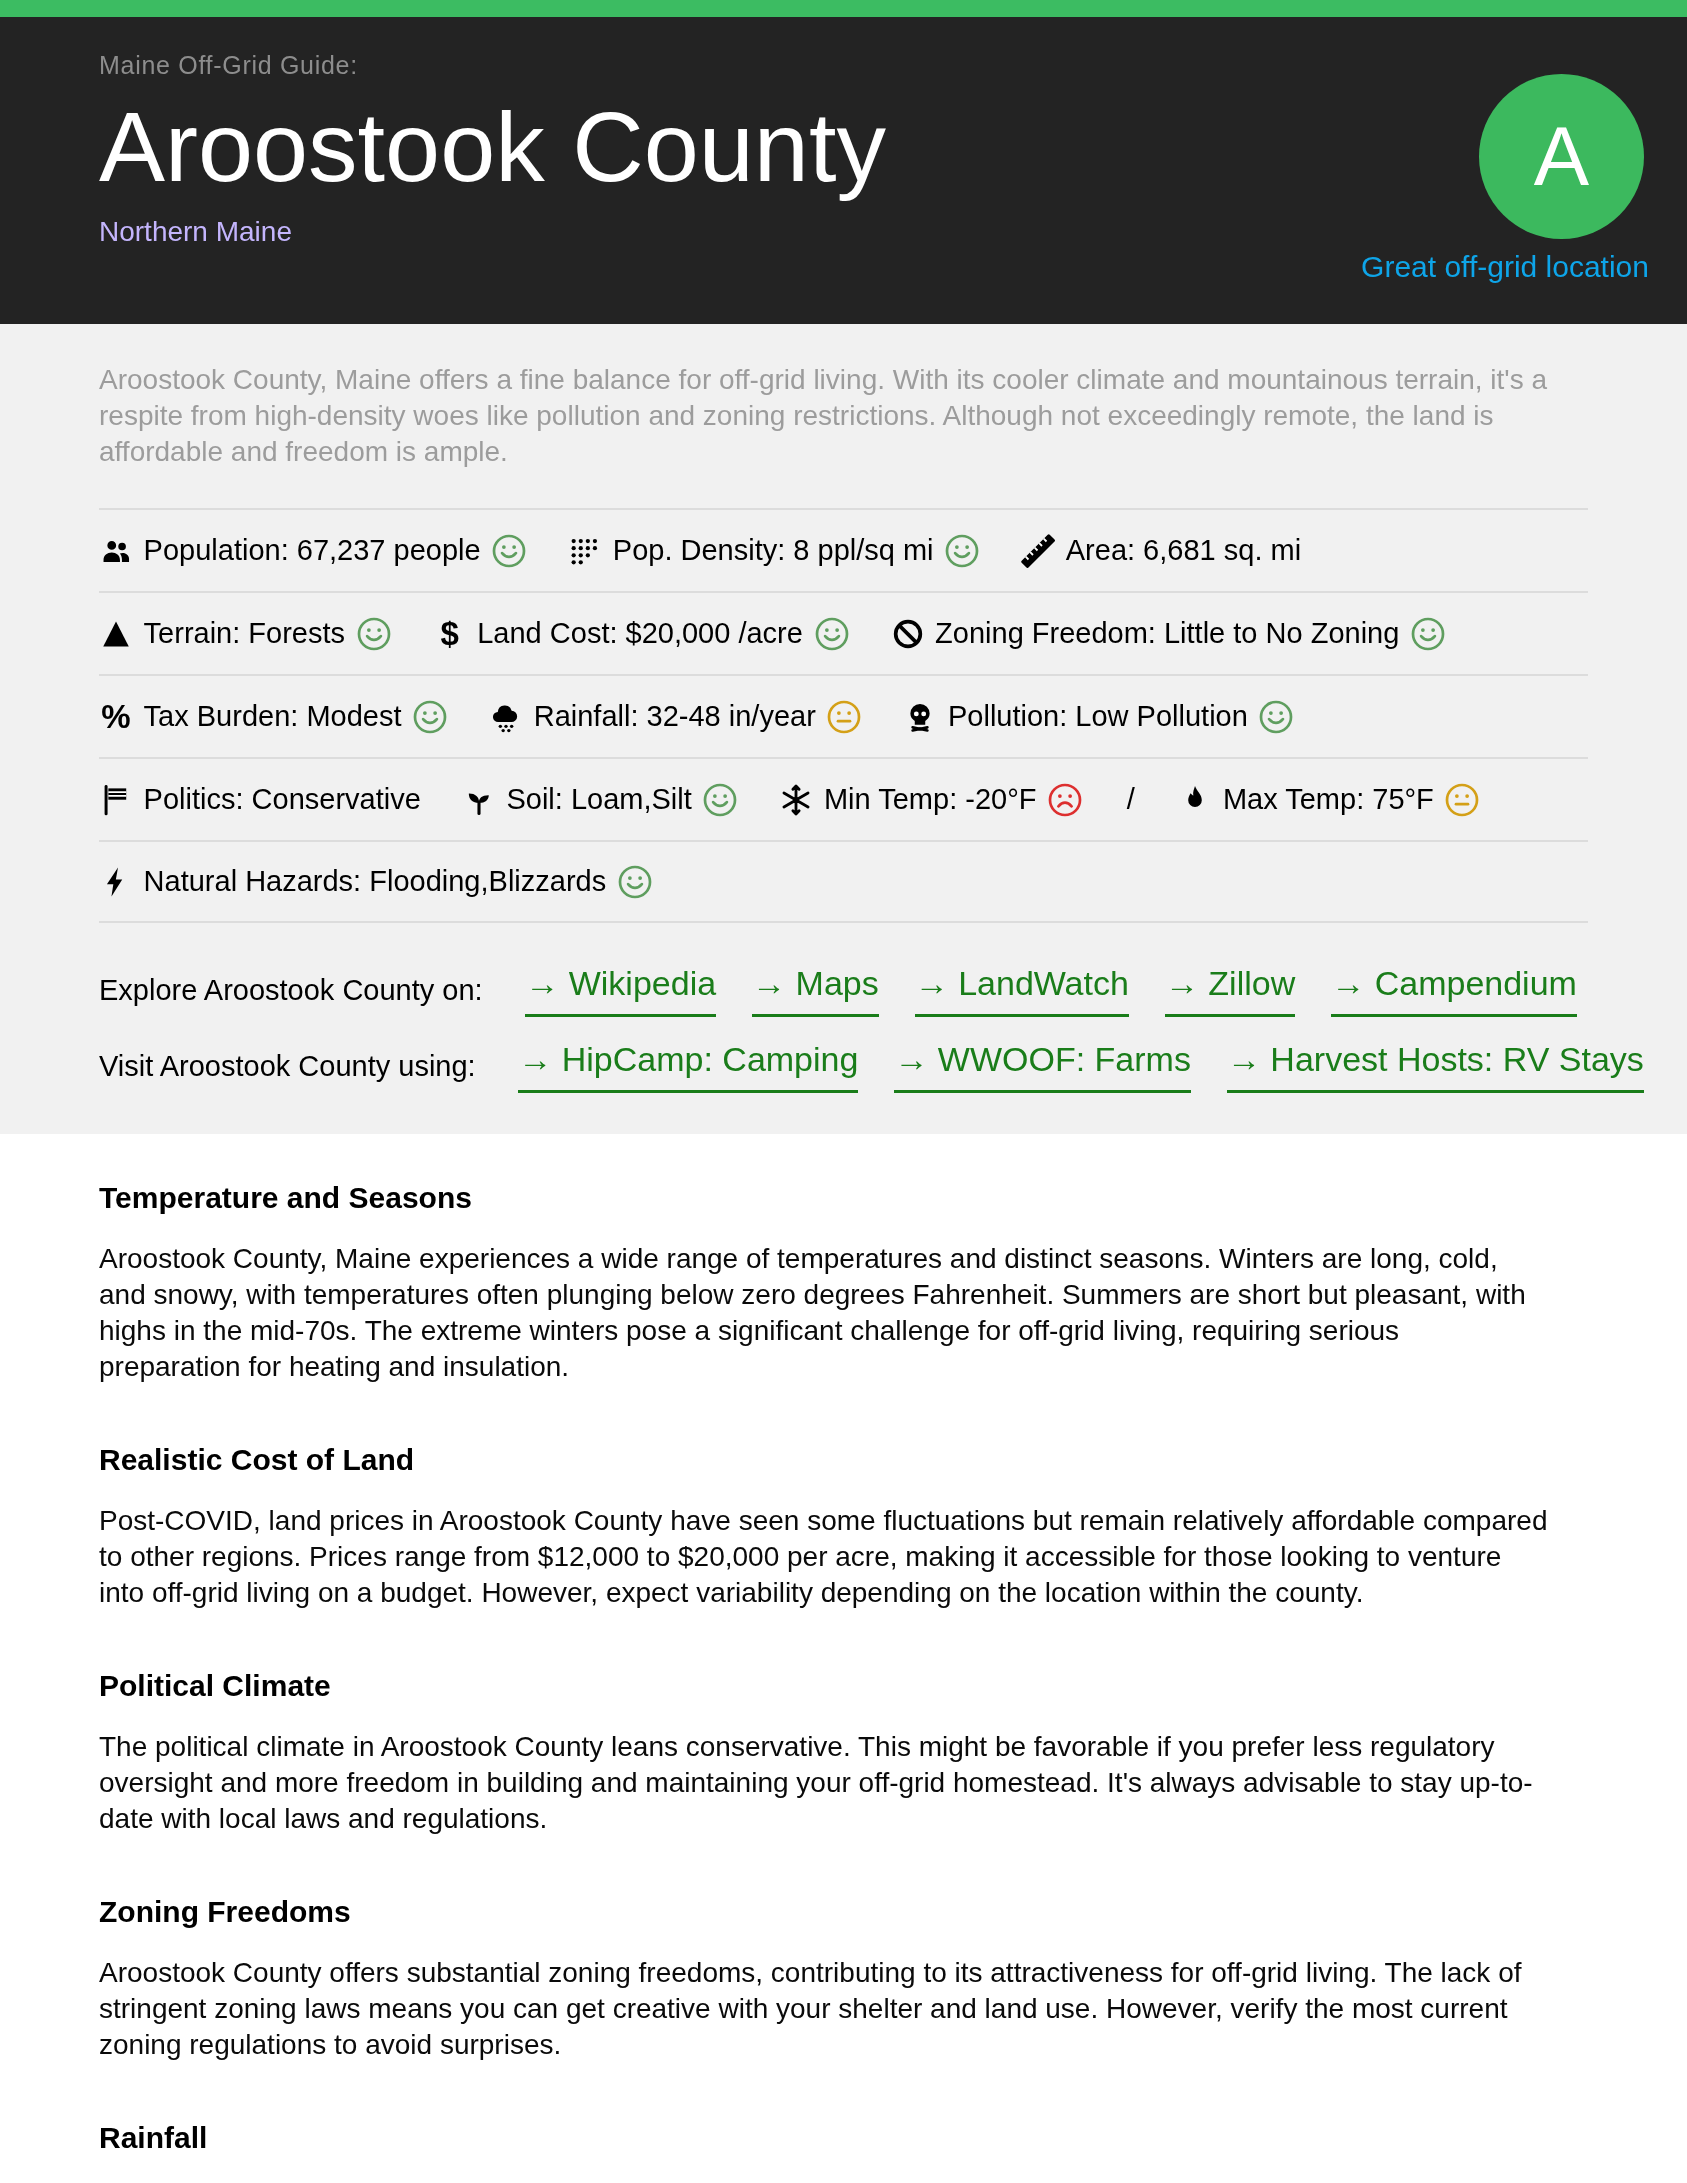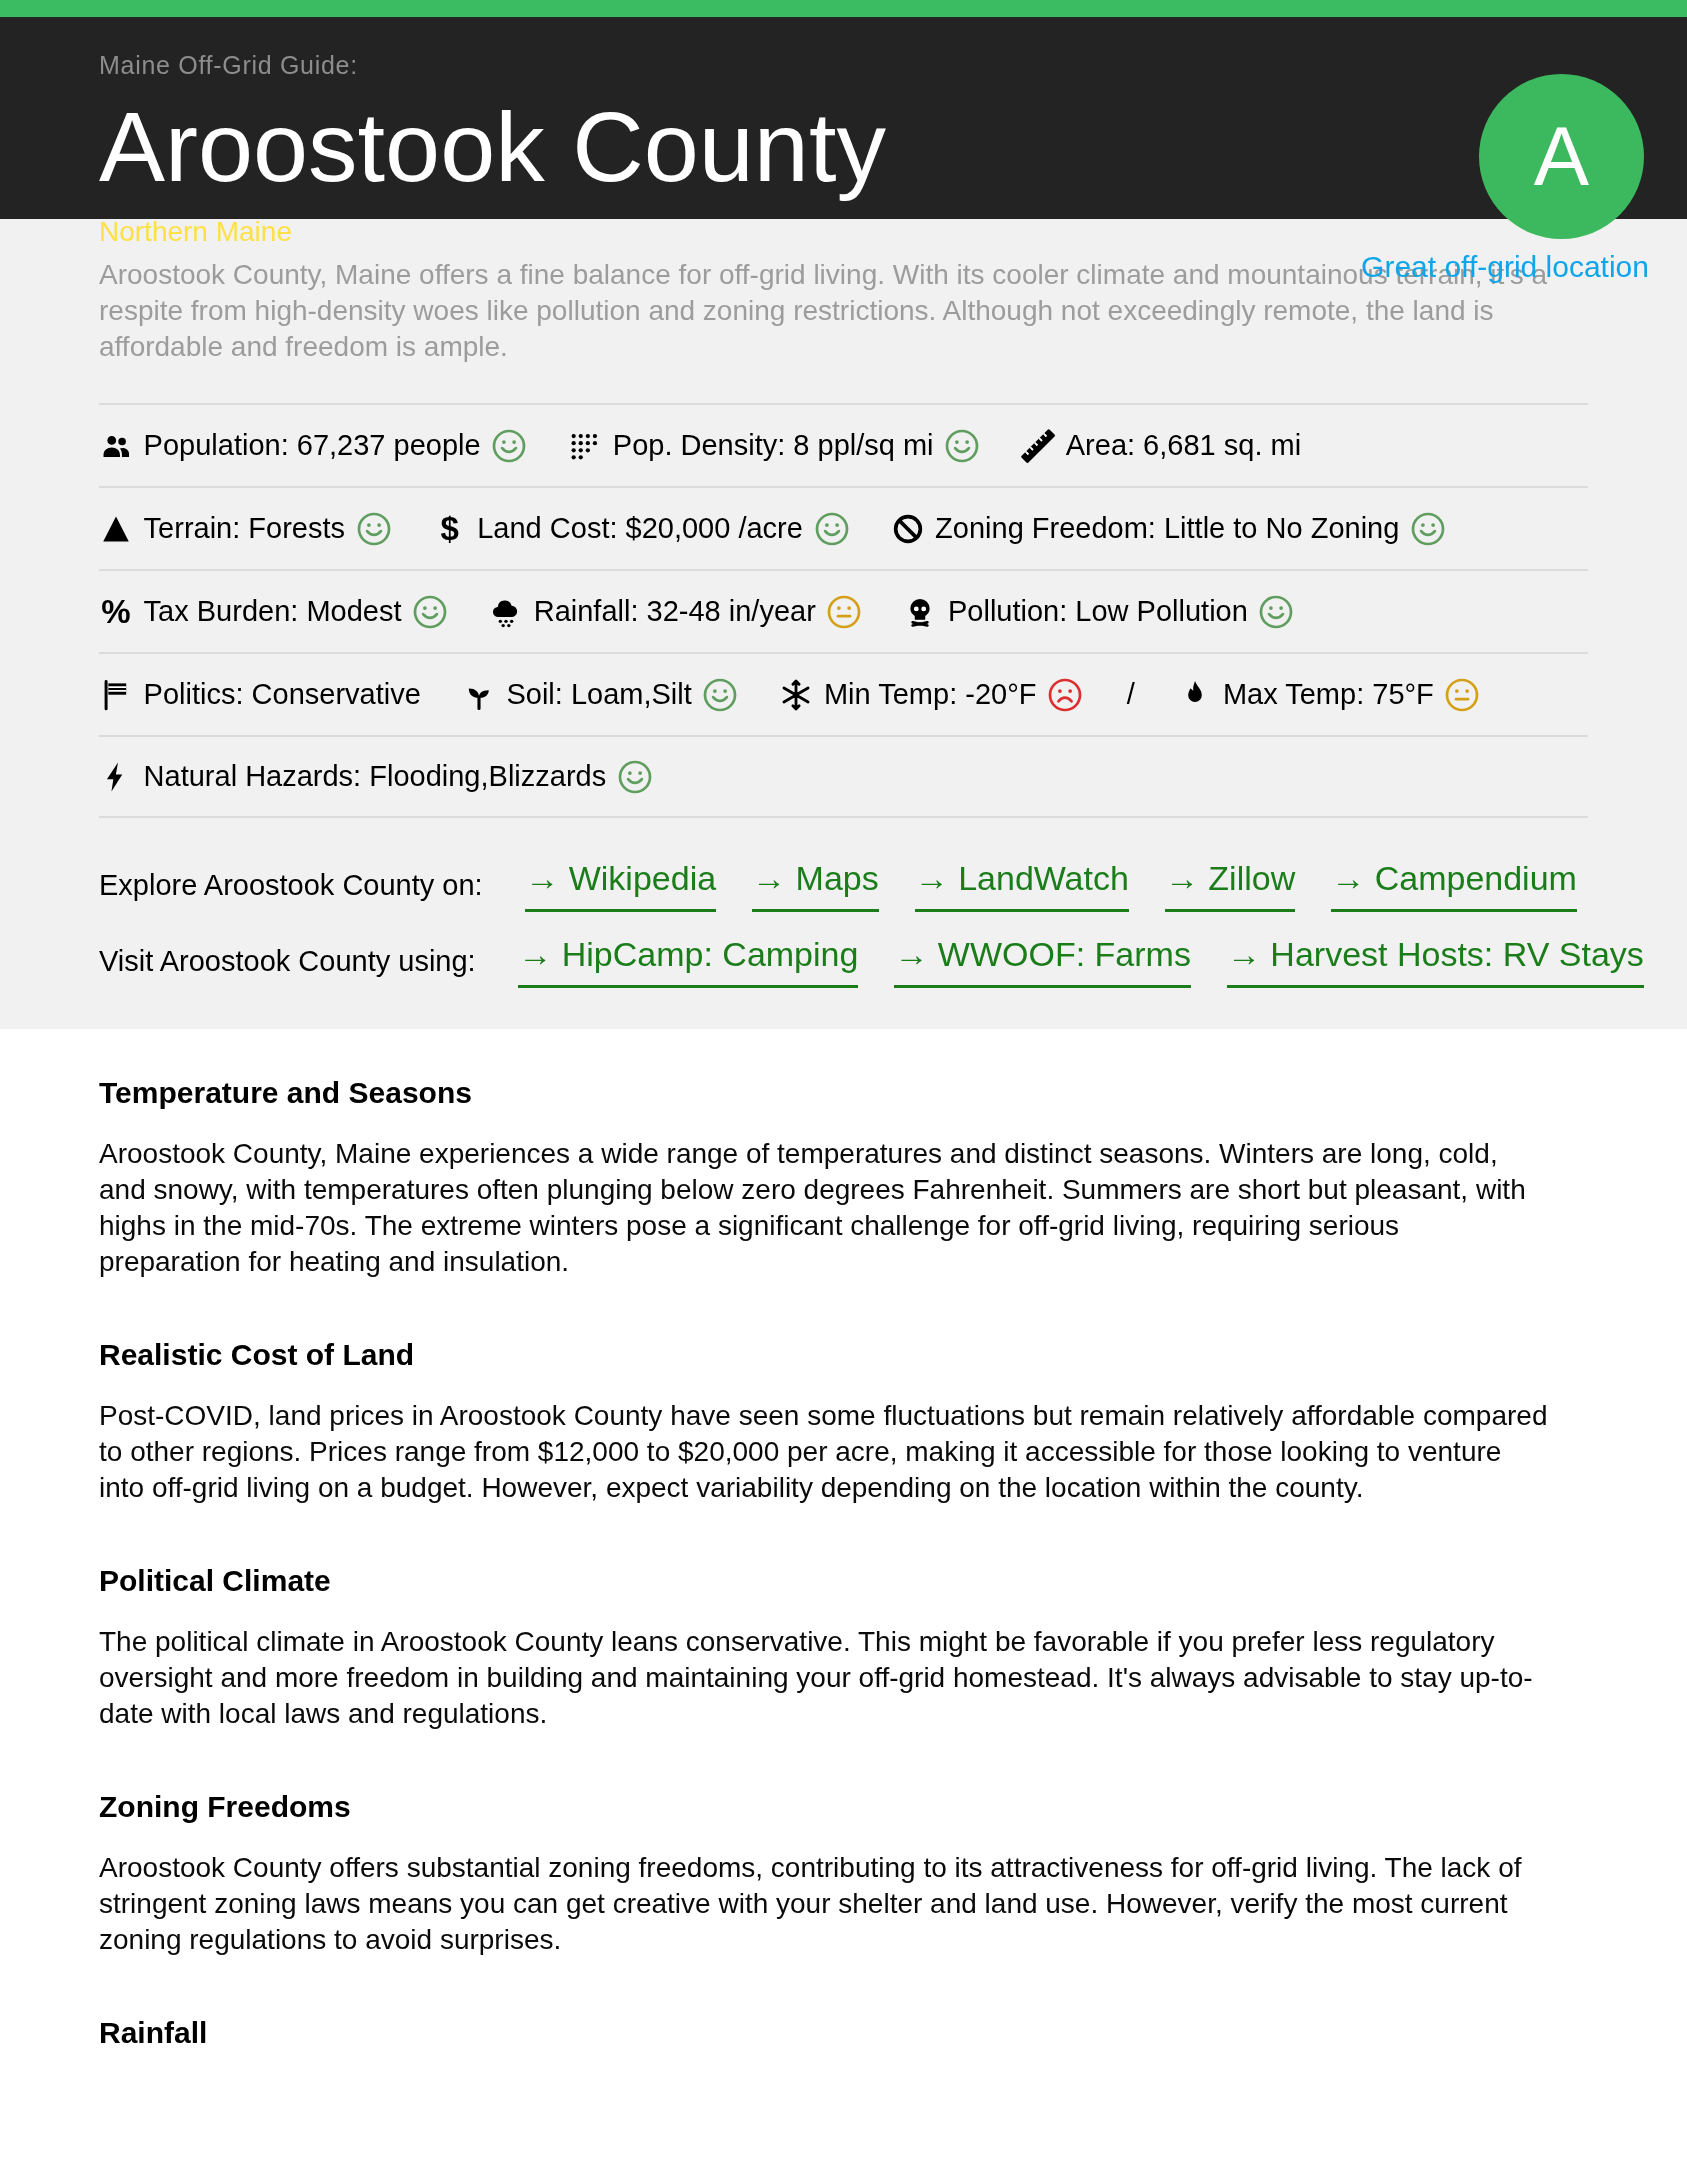--- a/index.html
+++ b/index.html
@@ -5,26 +5,26 @@
   * { margin:0; padding:0; box-sizing:border-box; }
   html,body { width:1687px; }
   body {
     width:1687px; height:2183px; overflow:hidden; background:#ffffff;
     font-family:"Liberation Sans", sans-serif; color:#000;
   }
   
   .topbar { height:17px; background:#3cbc62; }
   
   .header {
-    position:relative; height:202px; background:#232323;
+    position:relative; height:307px; background:#232323;
     padding:34px 99px 0 99px;
   }
   .eyebrow { font-size:25px; color:#8d8d8d; letter-spacing:0.7px; }
   .title   { font-size:99px; line-height:1.05; color:#ffffff; font-weight:400; margin-top:14.6px; white-space:nowrap; }
-  .subtitle{ font-size:28px; color:#fde047; margin-top:17px; }
+  .subtitle{ font-size:28px; color:#c4b5fd; margin-top:17px; }
   .grade-circle {
     position:absolute; top:57px; right:43px; width:165px; height:165px;
     border-radius:50%; background:#3cb95e; display:flex; align-items:center; justify-content:center;
   }
   .grade-letter { font-size:83px; color:#ffffff; }
   .grade-caption {
     position:absolute; top:233px; right:38px; font-size:30px; color:#0ea5e9; white-space:nowrap;
   }
   
   .panel { background:#f1f1f1; padding:38px 99px 41px 99px; }

